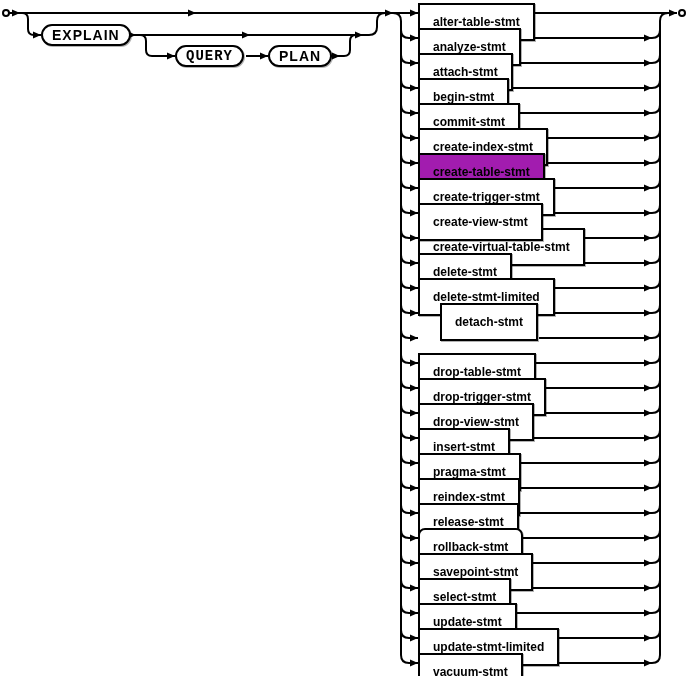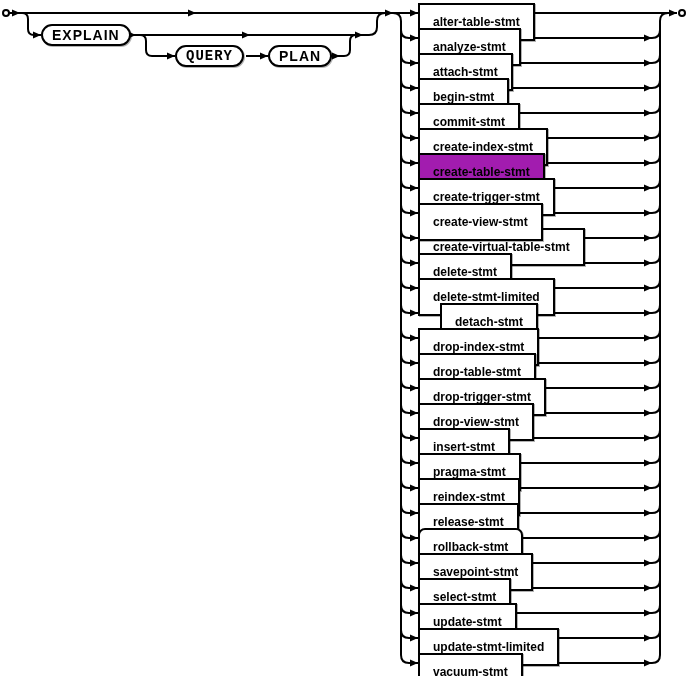--- a/index.html
+++ b/index.html
@@ -212,21 +212,20 @@
     <div class="nt" style="left: 418px; top: 78px; border-color: rgb(0, 0, 0); background: rgb(255, 255, 255);">begin-stmt</div>
     <div class="nt" style="left: 418px; top: 103px; border-color: rgb(0, 0, 0); background: rgb(255, 255, 255);">commit-stmt</div>
     <div class="nt" style="left: 418px; top: 128px; border-color: rgb(0, 0, 0); background: rgb(255, 255, 255);">create-index-stmt</div>
     <div class="nt" style="left: 418px; top: 153px; border-color: rgb(0, 0, 0); background: #a21caf;">create-table-stmt</div>
     <div class="nt" style="left: 418px; top: 178px; border-color: rgb(0, 0, 0); background: rgb(255, 255, 255);">create-trigger-stmt</div>
     <div class="nt" style="left: 418px; top: 228px; border-color: rgb(0, 0, 0); background: rgb(255, 255, 255);">create-virtual-table-stmt</div>
     <div class="nt" style="left: 418px; top: 203px; border-color: rgb(0, 0, 0); background: rgb(255, 255, 255);">create-view-stmt</div>
     <div class="nt" style="left: 418px; top: 253px; border-color: rgb(0, 0, 0); background: rgb(255, 255, 255);">delete-stmt</div>
     <div class="nt" style="left: 418px; top: 278px; border-color: rgb(0, 0, 0); background: rgb(255, 255, 255);">delete-stmt-limited</div>
     <div class="nt" style="left: 440px; top: 303px; border-color: rgb(0, 0, 0); background: rgb(255, 255, 255);">detach-stmt</div>
-    <div class="nt" style="left: 418px; top: 328px; border-color: rgb(0, 0, 0); background: rgb(255, 255, 255);">drop-index-stmt</div>
     <div class="nt" style="left: 418px; top: 353px; border-color: rgb(0, 0, 0); background: rgb(255, 255, 255);">drop-table-stmt</div>
     <div class="nt" style="left: 418px; top: 378px; border-color: rgb(0, 0, 0); background: rgb(255, 255, 255);">drop-trigger-stmt</div>
     <div class="nt" style="left: 418px; top: 403px; border-color: rgb(0, 0, 0); background: rgb(255, 255, 255);">drop-view-stmt</div>
     <div class="nt" style="left: 418px; top: 428px; border-color: rgb(0, 0, 0); background: rgb(255, 255, 255);">insert-stmt</div>
     <div class="nt" style="left: 418px; top: 453px; border-color: rgb(0, 0, 0); background: rgb(255, 255, 255);">pragma-stmt</div>
     <div class="nt" style="left: 418px; top: 478px; border-color: rgb(0, 0, 0); background: rgb(255, 255, 255);">reindex-stmt</div>
     <div class="nt" style="left: 418px; top: 503px; border-color: rgb(0, 0, 0); background: rgb(255, 255, 255);">release-stmt</div>
     <div class="nt" style="left: 418px; top: 528px; border-color: rgb(0, 0, 0); background: rgb(255, 255, 255); border-radius: 7px;">rollback-stmt</div>
     <div class="nt" style="left: 418px; top: 553px; border-color: rgb(0, 0, 0); background: rgb(255, 255, 255);">savepoint-stmt</div>
     <div class="nt" style="left: 418px; top: 578px; border-color: rgb(0, 0, 0); background: rgb(255, 255, 255);">select-stmt</div>

